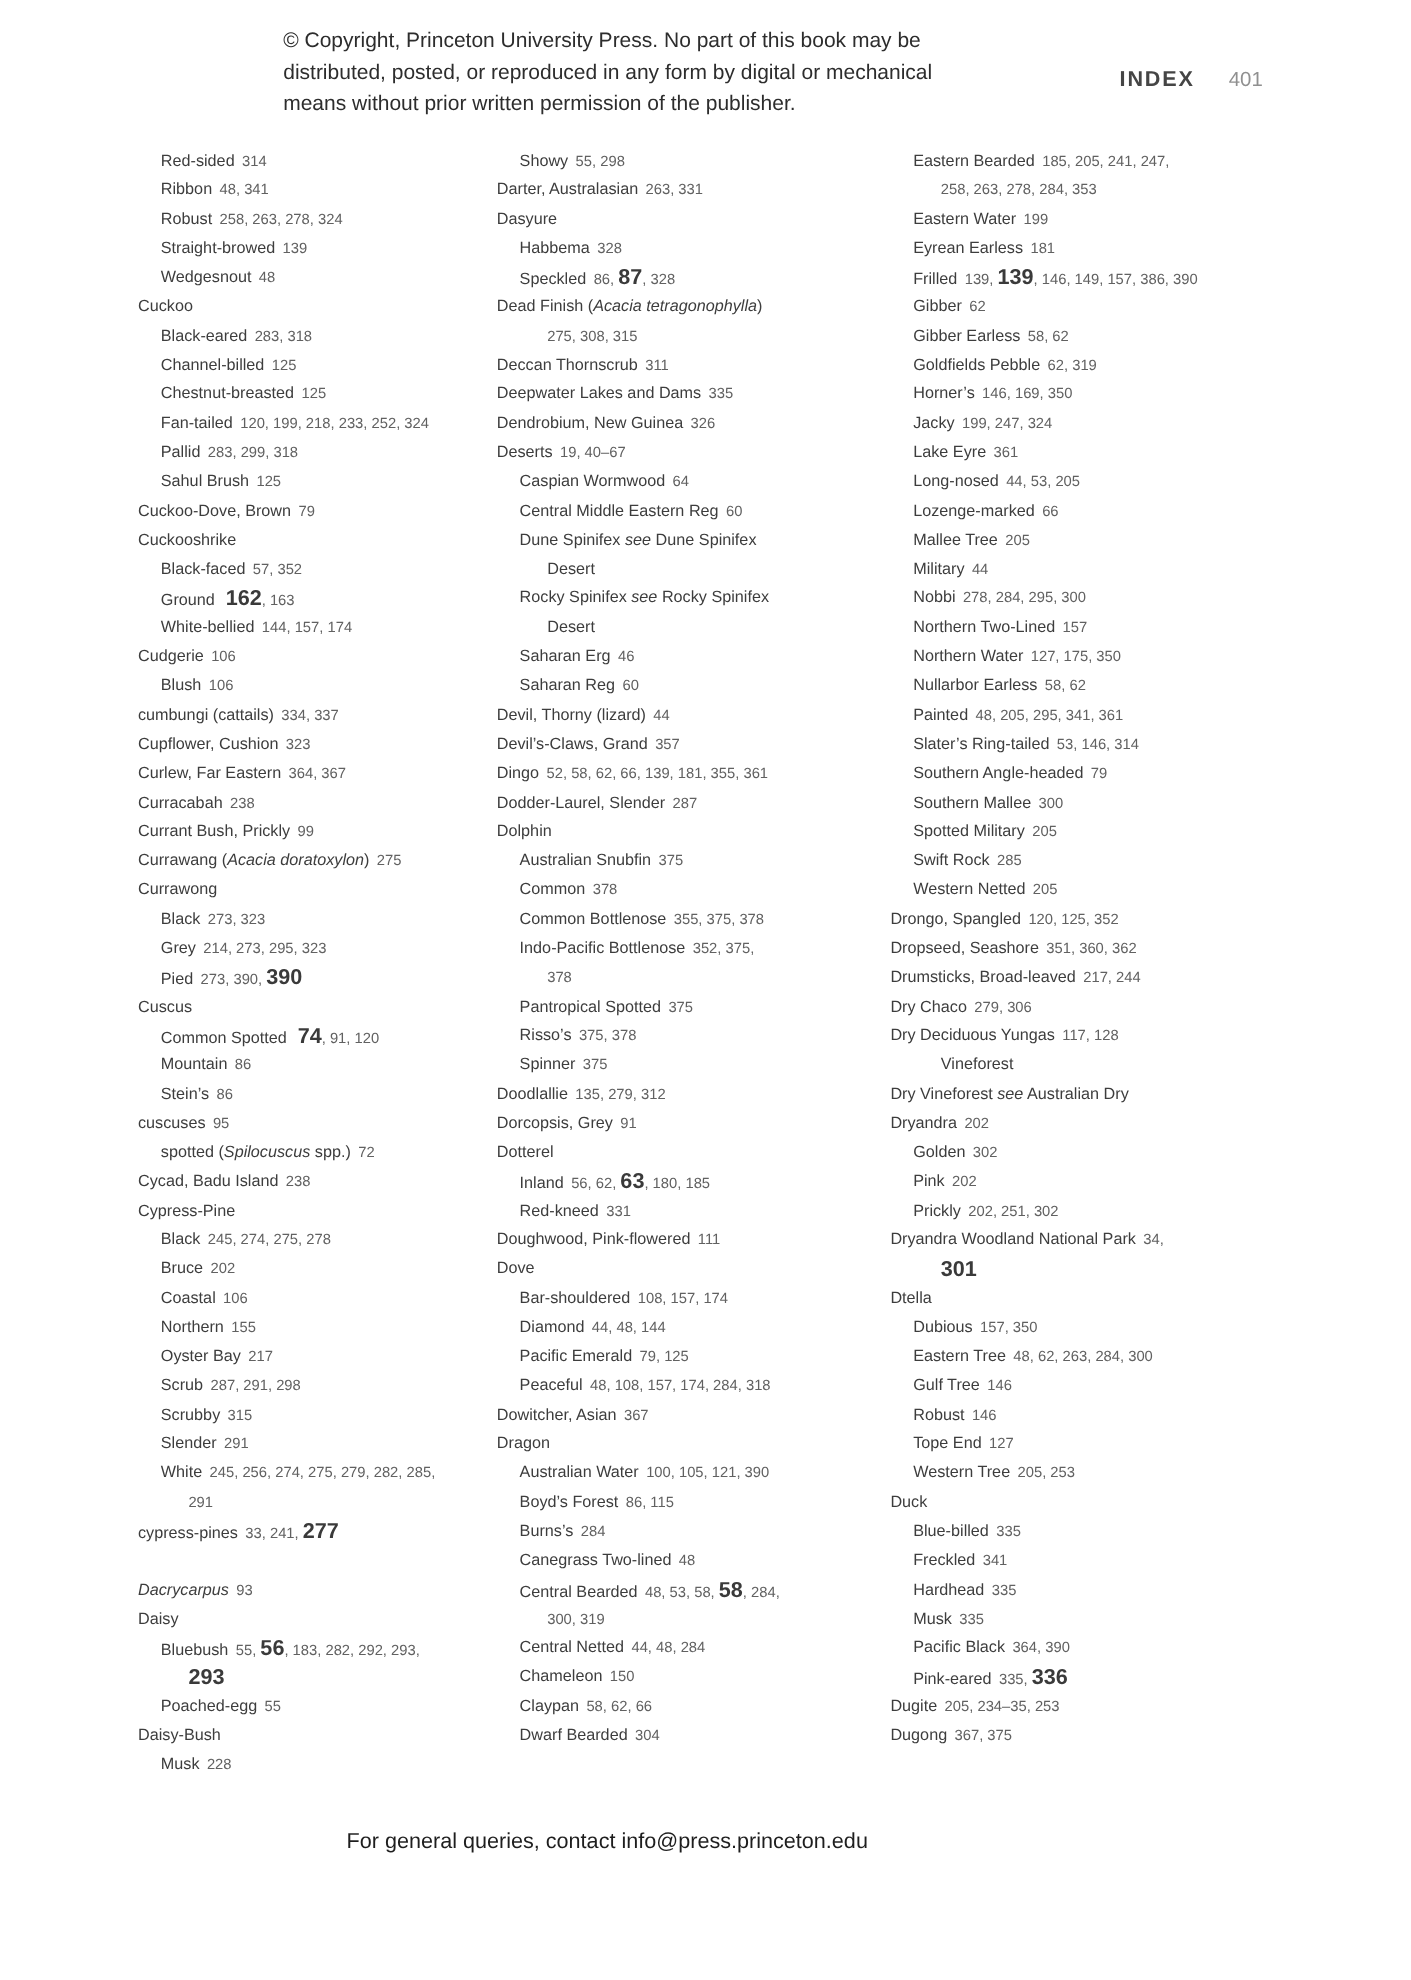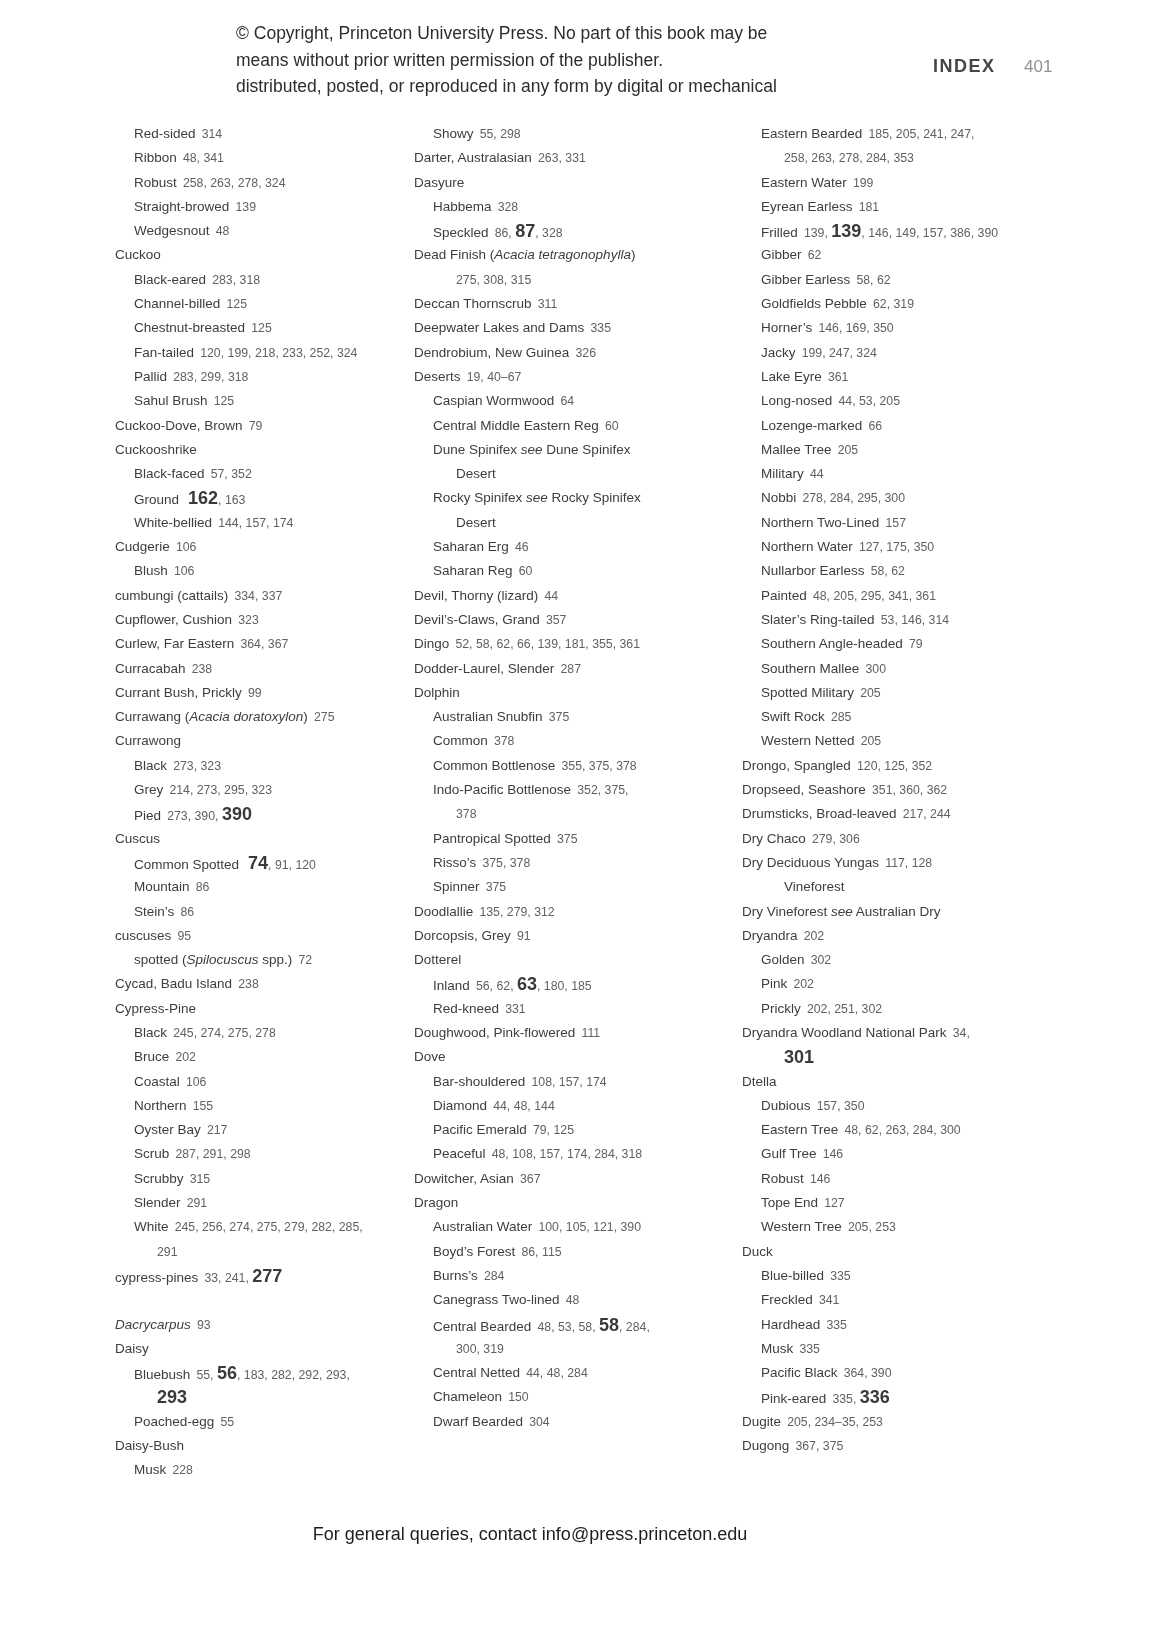--- a/index.html
+++ b/index.html
@@ -61,33 +61,32 @@
   .rn-p { font-size: 12.3px; color: #616161; }
   .rn-b { font-size: 18px; color: #3a3a3a; font-weight: 700; }
   .page-footer {
     position: absolute;
     left: 0;
     top: 1524px;
     width: 1012px;
     text-align: center;
     font-size: 18px;
     color: #1e1e1e;
-    margin-left: 24px;
   }
 </style>
 </head>
 <body>
 
 <div class="page">
 
   <header>
     <div class="copyright">
       <div>© Copyright, Princeton University Press. No part of this book may be</div>
+      <div>distributed, posted, or reproduced in any form by digital or mechanical</div>
       <div>means without prior written permission of the publisher.</div>
-      <div>distributed, posted, or reproduced in any form by digital or mechanical</div>
     </div>
     <div class="corner">
       <span class="index-label">INDEX</span>
       <span class="page-num">401</span>
     </div>
   </header>
 
   <main>
     <div class="col col-1">
         <div class="line lvl1"><span class="rn-t">Red-sided</span><span class="rn-p"> 314</span></div>
@@ -194,20 +193,21 @@
         <div class="line lvl0"><span class="rn-t">Dowitcher, Asian</span><span class="rn-p"> 367</span></div>
         <div class="line lvl0"><span class="rn-t">Dragon</span></div>
         <div class="line lvl1"><span class="rn-t">Australian Water</span><span class="rn-p"> 100, 105, 121, 390</span></div>
         <div class="line lvl1"><span class="rn-t">Boyd’s Forest</span><span class="rn-p"> 86, 115</span></div>
         <div class="line lvl1"><span class="rn-t">Burns’s</span><span class="rn-p"> 284</span></div>
         <div class="line lvl1"><span class="rn-t">Canegrass Two-lined</span><span class="rn-p"> 48</span></div>
         <div class="line lvl1"><span class="rn-t">Central Bearded</span><span class="rn-p"> 48, 53, 58, </span><span class="rn-b">58</span><span class="rn-p">, 284,</span></div>
         <div class="line lvl2"><span class="rn-p">300, 319</span></div>
         <div class="line lvl1"><span class="rn-t">Central Netted</span><span class="rn-p"> 44, 48, 284</span></div>
         <div class="line lvl1"><span class="rn-t">Chameleon</span><span class="rn-p"> 150</span></div>
+        <div class="line lvl1"><span class="rn-t">Claypan</span><span class="rn-p"> 58, 62, 66</span></div>
         <div class="line lvl1"><span class="rn-t">Dwarf Bearded</span><span class="rn-p"> 304</span></div>
       </div>
     <div class="col col-3">
         <div class="line lvl1"><span class="rn-t">Eastern Bearded</span><span class="rn-p"> 185, 205, 241, 247,</span></div>
         <div class="line lvl2"><span class="rn-p">258, 263, 278, 284, 353</span></div>
         <div class="line lvl1"><span class="rn-t">Eastern Water</span><span class="rn-p"> 199</span></div>
         <div class="line lvl1"><span class="rn-t">Eyrean Earless</span><span class="rn-p"> 181</span></div>
         <div class="line lvl1"><span class="rn-t">Frilled</span><span class="rn-p"> 139, </span><span class="rn-b">139</span><span class="rn-p">, 146, 149, 157, 386, 390</span></div>
         <div class="line lvl1"><span class="rn-t">Gibber</span><span class="rn-p"> 62</span></div>
         <div class="line lvl1"><span class="rn-t">Gibber Earless</span><span class="rn-p"> 58, 62</span></div>

